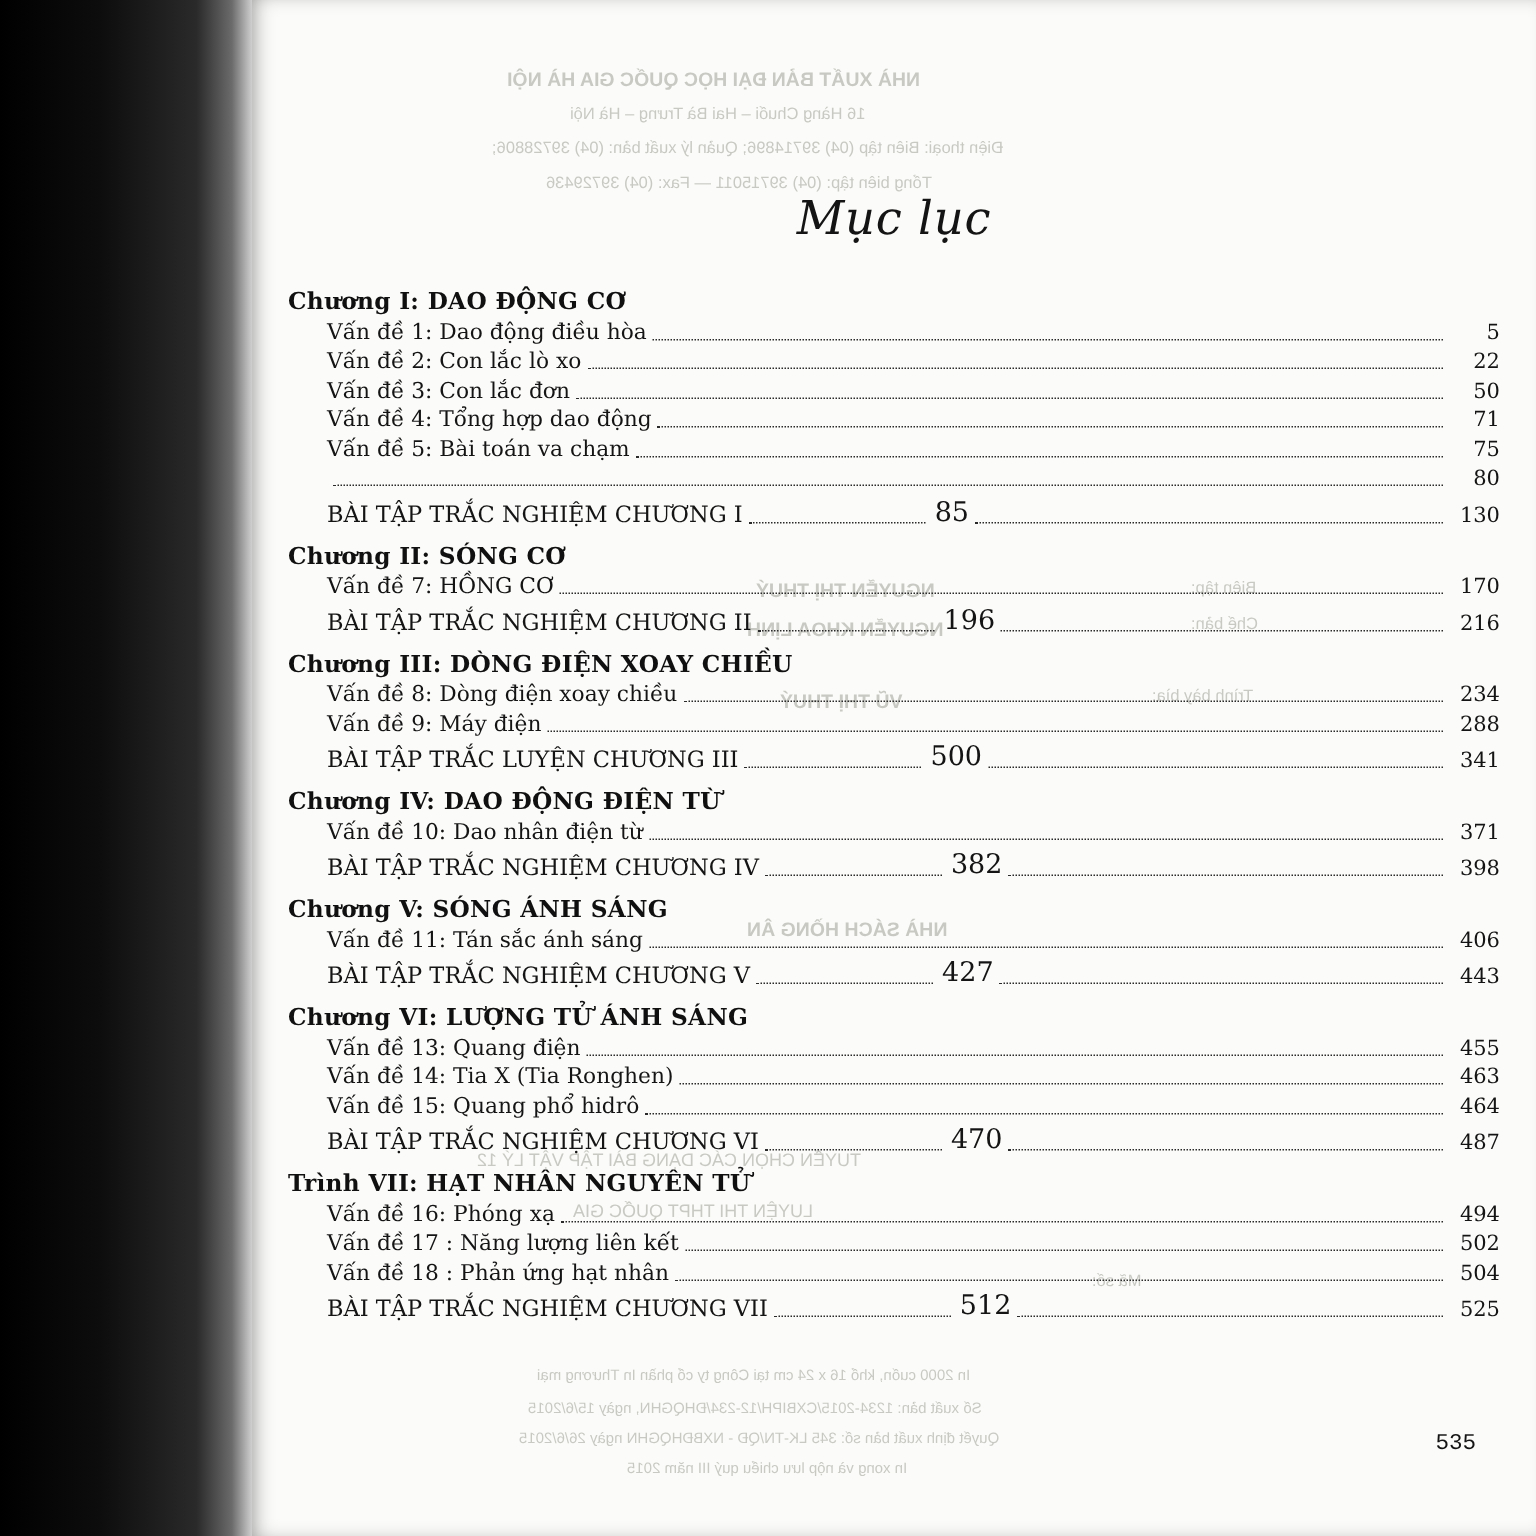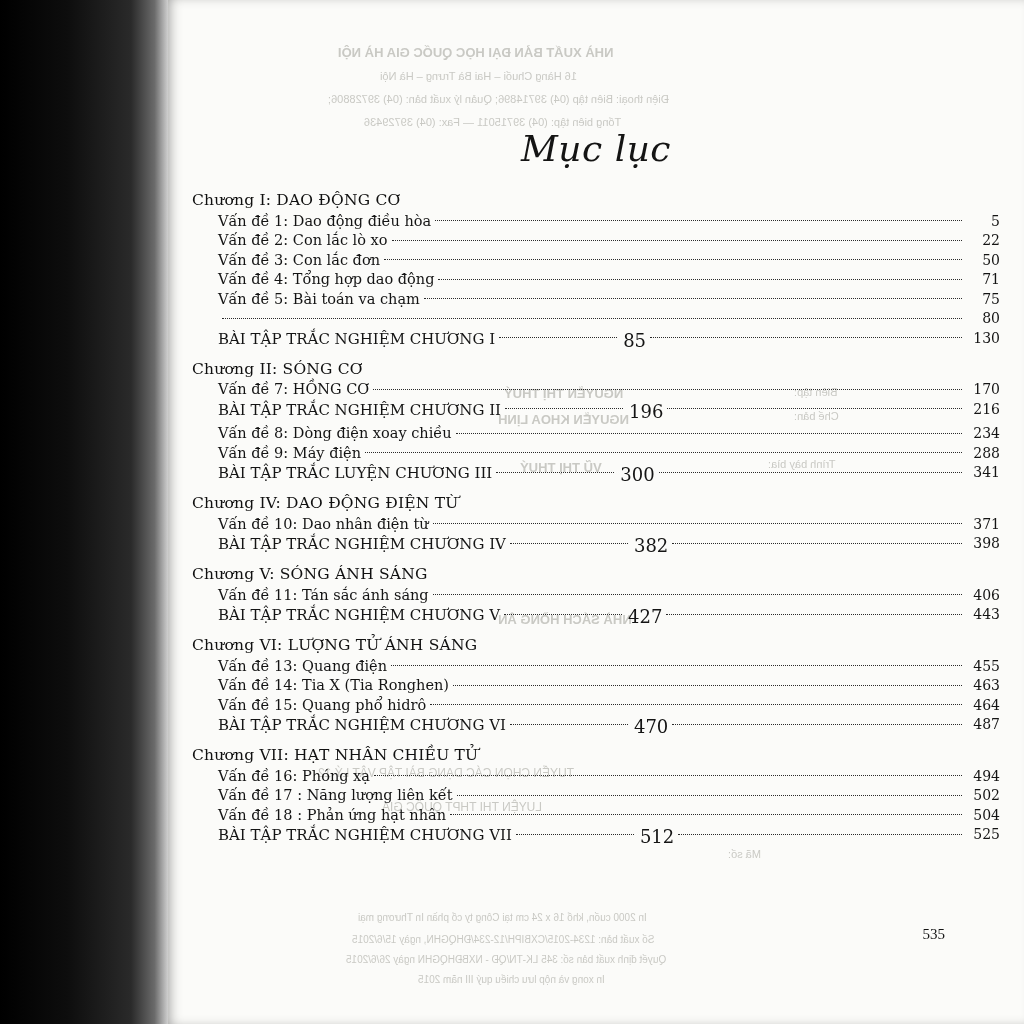--- a/index.html
+++ b/index.html
@@ -60,44 +60,44 @@
   }
 
   .toc-title {
     position: absolute;
     top: 128px;
     left: 0;
     width: 856px;
     text-align: center;
     font-family: "DejaVu Serif", serif;
     font-style: italic;
-    font-size: 36px;
+    font-size: 31px;
     color: #141414;
     letter-spacing: 0.5px;
   }
 
   .toc {
     position: absolute;
     top: 182px;
     left: 24px;
     width: 808px;
   }
 
   .chapter {
     font-family: "DejaVu Serif", serif;
-    font-weight: normal;
+    font-weight: bold;
     font-size: 15.5px;
     color: #101010;
     margin: 9px 0 3px 0;
     letter-spacing: 0.2px;
   }
   .entry {
     position: relative;
     display: flex;
-    align-items: flex-start;
+    align-items: flex-end;
     font-family: "DejaVu Serif", serif;
     font-size: 14.5px;
     color: #141414;
     margin: 3.5px 0 3.5px 26px;
     white-space: nowrap;
   }
   .entry .label {
     flex: 0 0 auto;
   }
   .entry .dots {
@@ -128,27 +128,27 @@
     position: relative;
     top: -3px;
     border-bottom: 1px dotted #2a2a2a;
     height: 0.75em;
   }
   .entry.exercise .label {
     font-size: 15px;
   }
   .footer-page {
     position: absolute;
-    top: 926px;
+    top: 954px;
     left: 0;
     width: 856px;
     text-align: right;
-    padding-right: 79px;
+    padding-right: 40px;
     box-sizing: border-box;
-    font-family: Liberation Serif, serif;
+    font-family: Liberation Mono, monospace;
     font-size: 15px;
     color: #141414;
   }
 </style>
 </head>
 <body>
 
 <div class="page-wrap">
   <div class="gutter"></div>
   <div class="paper">
@@ -218,34 +218,35 @@
             <span class="dots"></span>
             <span class="pg">170</span>
           </div>
           <div class="entry exercise">
             <span class="label">BÀI TẬP TRẮC NGHIỆM CHƯƠNG II</span>
             <span class="dots2"></span>
             <span class="midpg">196</span>
             <span class="dots"></span>
             <span class="pg">216</span>
           </div>
+          <div class="chapter">Chương III: DÒNG ĐIỆN XOAY CHIỀU</div>
           <div class="entry">
             <span class="label">Vấn đề 8: Dòng điện xoay chiều</span>
             <span class="dots"></span>
             <span class="pg">234</span>
           </div>
           <div class="entry">
             <span class="label">Vấn đề 9: Máy điện</span>
             <span class="dots"></span>
             <span class="pg">288</span>
           </div>
           <div class="entry exercise">
             <span class="label">BÀI TẬP TRẮC LUYỆN CHƯƠNG III</span>
             <span class="dots2"></span>
-            <span class="midpg">300</span>
+            <span class="midpg">500</span>
             <span class="dots"></span>
             <span class="pg">341</span>
           </div>
           <div class="chapter">Chương IV: DAO ĐỘNG ĐIỆN TỪ</div>
           <div class="entry">
             <span class="label">Vấn đề 10: Dao nhân điện từ</span>
             <span class="dots"></span>
             <span class="pg">371</span>
           </div>
           <div class="entry exercise">
@@ -284,21 +285,21 @@
             <span class="dots"></span>
             <span class="pg">464</span>
           </div>
           <div class="entry exercise">
             <span class="label">BÀI TẬP TRẮC NGHIỆM CHƯƠNG VI</span>
             <span class="dots2"></span>
             <span class="midpg">470</span>
             <span class="dots"></span>
             <span class="pg">487</span>
           </div>
-          <div class="chapter">Chương VII: HẠT NHÂN CHIỀU TỬ</div>
+          <div class="chapter">Trình VII: HẠT NHÂN NGUYÊN TỬ</div>
           <div class="entry">
             <span class="label">Vấn đề 16: Phóng xạ</span>
             <span class="dots"></span>
             <span class="pg">494</span>
           </div>
           <div class="entry">
             <span class="label">Vấn đề 17 : Năng lượng liên kết</span>
             <span class="dots"></span>
             <span class="pg">502</span>
           </div>

